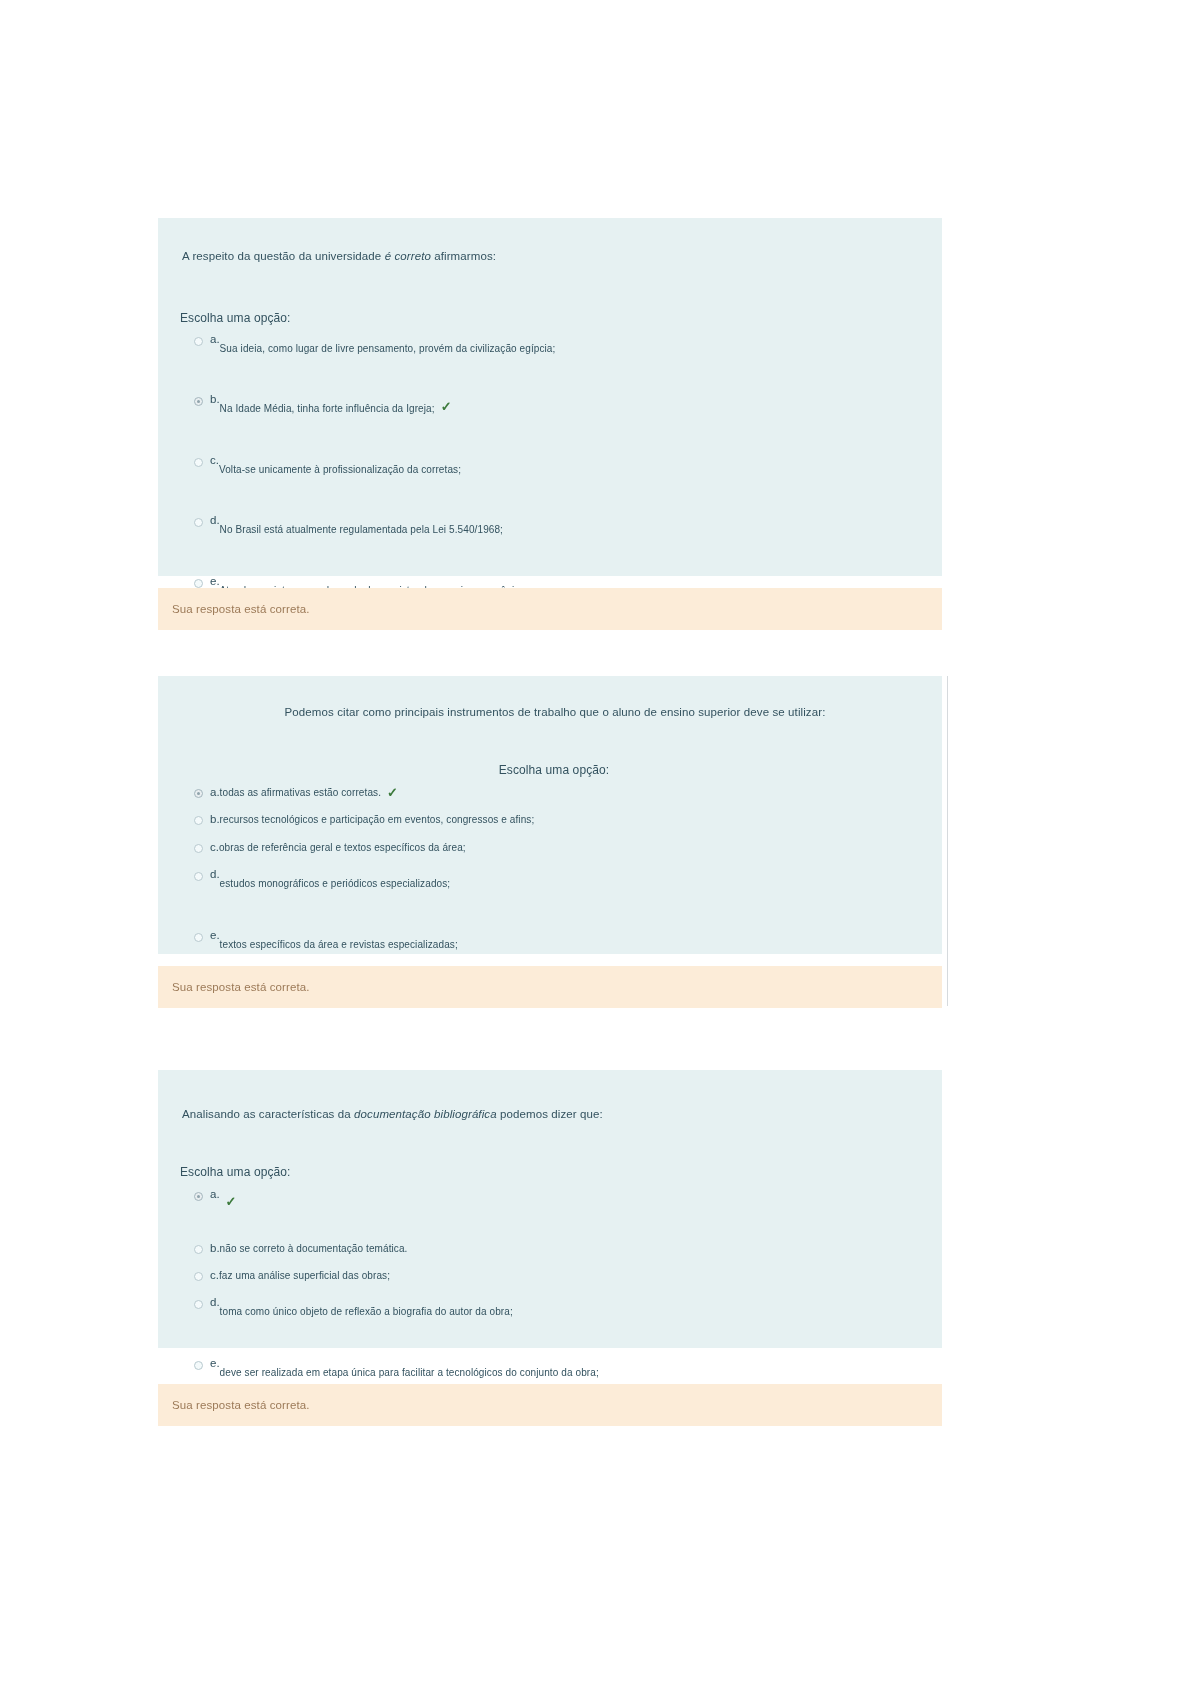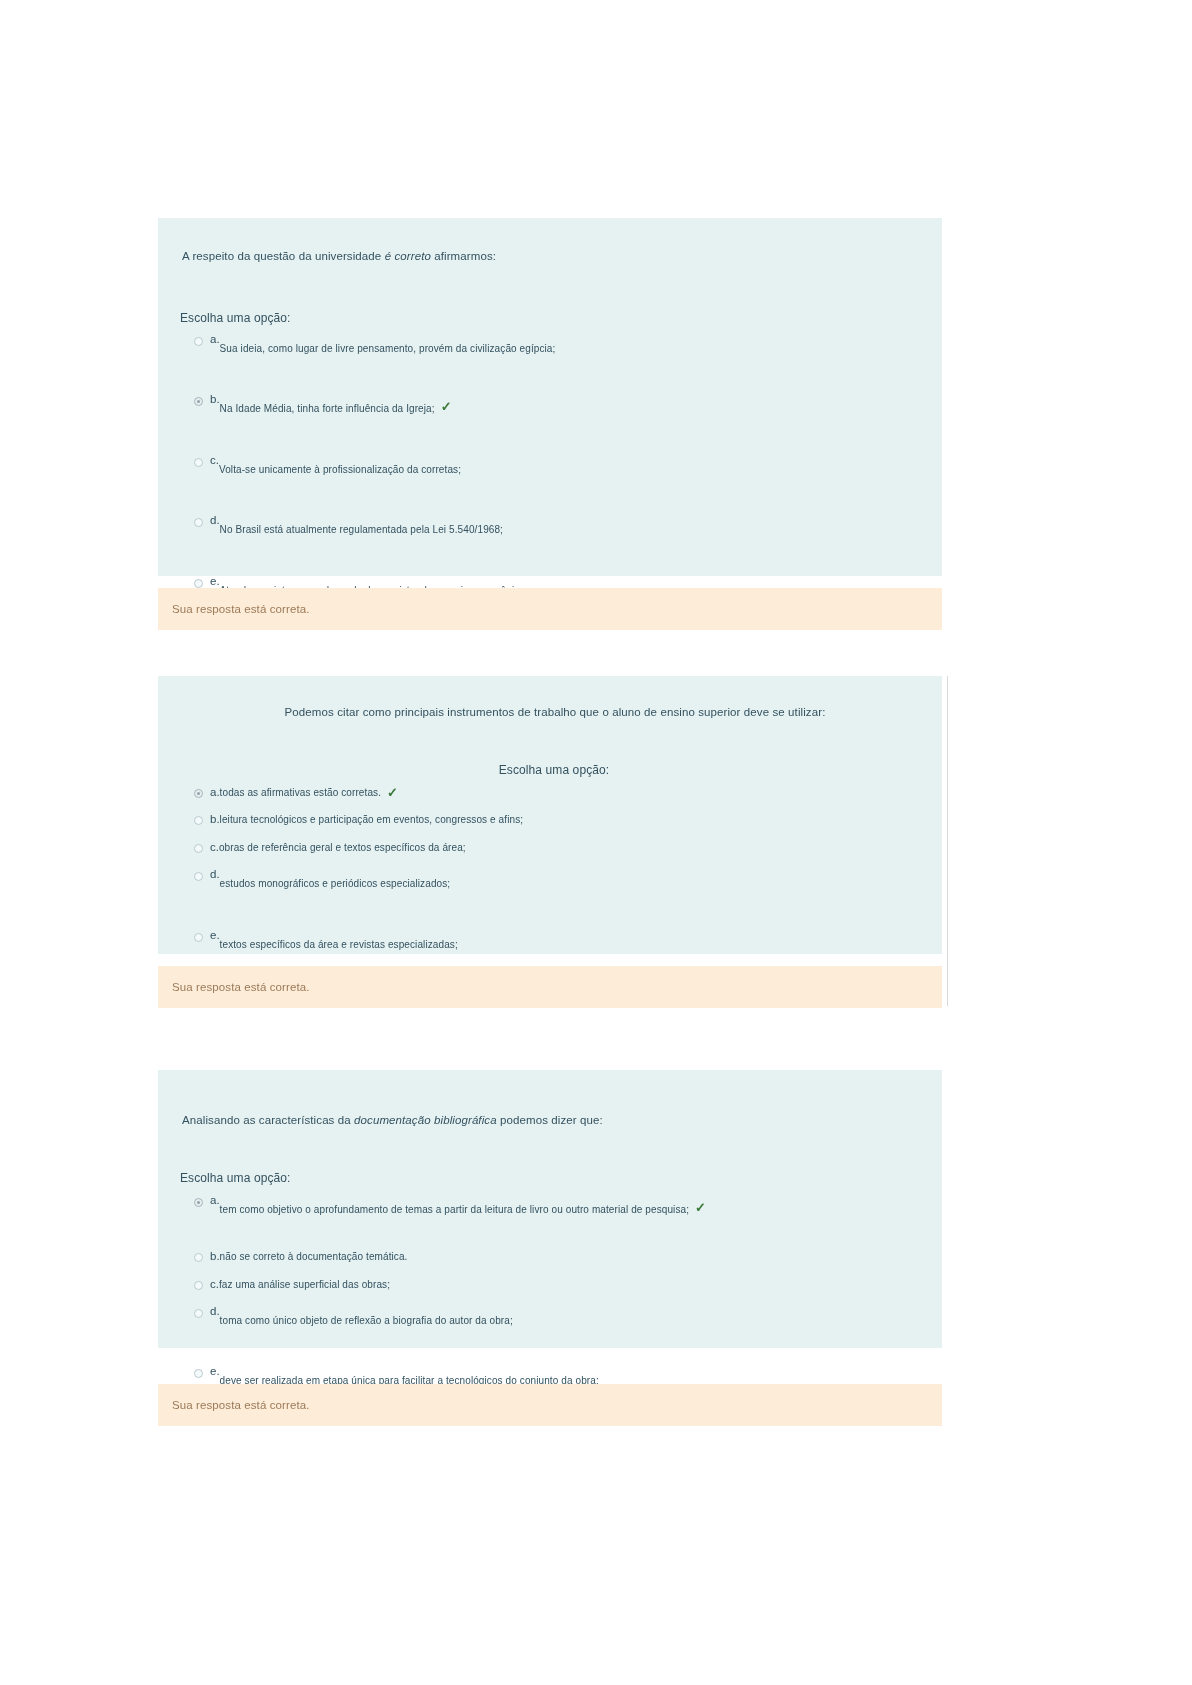--- a/index.html
+++ b/index.html
@@ -206,21 +206,21 @@
       <ul class="options">
         <li class="opt flat" style="margin-top:9px;">
           <span class="radio checked" style="margin-top:3px;"></span>
           <span class="optletter">a.</span>
           <span class="opttext">todas as afirmativas estão corretas.</span>
           <span class="tick">✓</span>
         </li>
         <li class="opt flat" style="margin-top:14px;">
           <span class="radio" style="margin-top:3px;"></span>
           <span class="optletter">b.</span>
-          <span class="opttext">leitura tecnológicos e participação em eventos, congressos e afins;</span>
+          <span class="opttext">recursos tecnológicos e participação em eventos, congressos e afins;</span>
         </li>
         <li class="opt flat" style="margin-top:14px;">
           <span class="radio" style="margin-top:3px;"></span>
           <span class="optletter">c.</span>
           <span class="opttext">obras de referência geral e textos específicos da área;</span>
         </li>
         <li class="opt stagger" style="margin-top:13px;">
           <span class="radio"></span>
           <span class="optletter">d.</span>
           <span class="opttext">estudos monográficos e periódicos especializados;</span>
@@ -235,31 +235,30 @@
   </div>
 
   <div class="side-rule" style="left:947px; top:676px; height:330px;"></div>
 
   <div class="feedback" style="top:966px; height:42px;">
     <span class="feedback-text">Sua resposta está correta.</span>
   </div>
 
   <div class="qblock" style="top:1070px;">
     <div class="qbody" style="height:278px;">
-      <p class="qtext" style="margin-top:24px;">
+      <p class="qtext" style="margin-top:18px;">
         <span>Analisando as características da </span><em>documentação bibliográfica</em><span> podemos dizer que:</span>
       </p>
 
       <p class="prompt" style="margin-top:42px;">Escolha uma opção:</p>
 
       <ul class="options">
         <li class="opt stagger" style="margin-top:9px;">
           <span class="radio checked"></span>
           <span class="optletter">a.</span>
-          <span class="opttext">tem como objetivo o aprofundamento de temas a partir da leitura de  livro ou outro material de pesquisa;</span>
           <span class="tick">✓</span>
         </li>
         <li class="opt flat" style="margin-top:34px;">
           <span class="radio" style="margin-top:3px;"></span>
           <span class="optletter">b.</span>
           <span class="opttext">não se correto à documentação temática.</span>
         </li>
         <li class="opt flat" style="margin-top:14px;">
           <span class="radio" style="margin-top:3px;"></span>
           <span class="optletter">c.</span>

